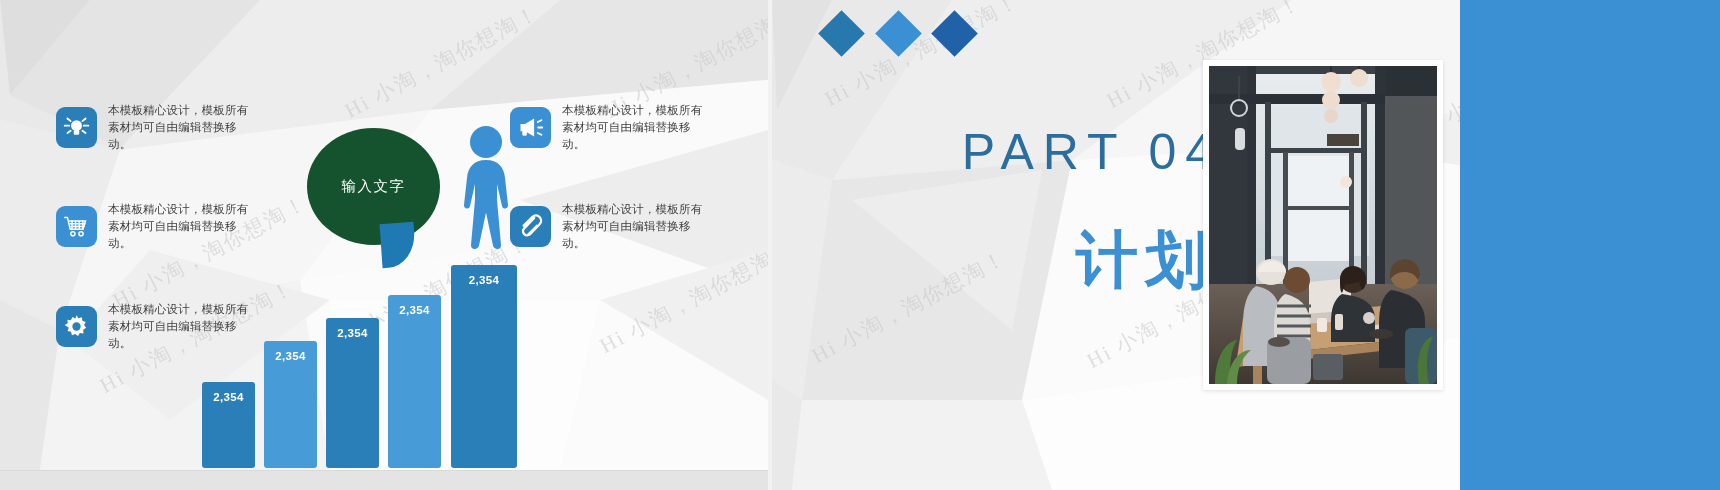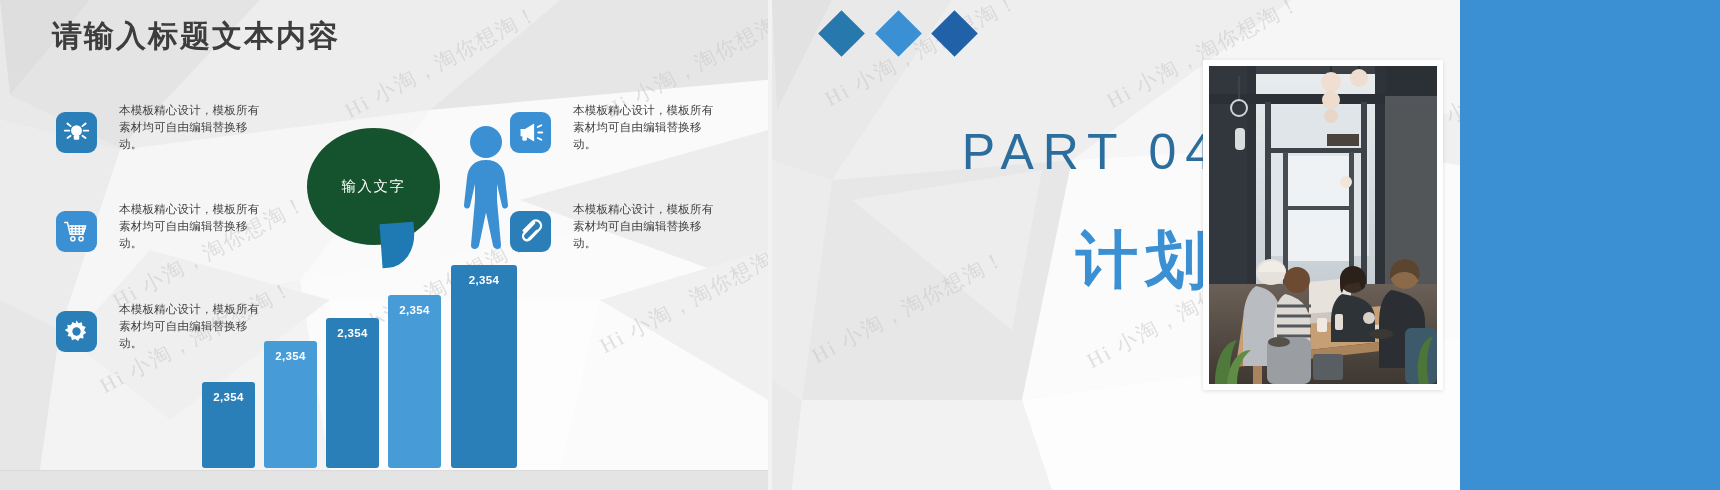--- a/index.html
+++ b/index.html
@@ -25,21 +25,21 @@
     font-family:"Liberation Serif","DejaVu Serif",serif;
   }
 
   
   .slide-title{
     position:absolute;left:52px;top:16px;
     font-size:30px;font-weight:700;color:#3d3d3d;letter-spacing:2px;
   }
 
   
-  .feat{position:absolute;display:flex;align-items:flex-end;gap:22px;}
+  .feat{position:absolute;display:flex;align-items:center;gap:11px;}
   .feat .ic{
     width:41px;height:41px;border-radius:9px;flex:none;
     display:flex;align-items:center;justify-content:center;
   }
   .feat .ic svg{display:block;}
   .feat .tx{
     font-size:11.5px;line-height:17px;color:#3f3f3f;width:146px;
     letter-spacing:.2px;
   }
 
@@ -114,21 +114,20 @@
       <polygon points="330,300 600,300 560,470 330,470" fill="#fdfdfd"></polygon>
     </svg>
 
     <div class="wm" style="left:108px;top:290px;">Hi 小淘，淘你想淘！</div>
     <div class="wm" style="left:95px;top:375px;">Hi 小淘，淘你想淘！</div>
     <div class="wm" style="left:340px;top:100px;">Hi 小淘，淘你想淘！</div>
     <div class="wm" style="left:330px;top:330px;">Hi 小淘，淘你想淘！</div>
     <div class="wm" style="left:600px;top:100px;">Hi 小淘，淘你想淘！</div>
     <div class="wm" style="left:595px;top:335px;">Hi 小淘，淘你想淘！</div>
 
-    <div class="slide-title">请输入标题文本内容</div>
 
     <div class="feat" style="left:56px;top:102px;">
       <div class="ic" style="background:#2b7fb8;">
         <svg width="29" height="29" viewBox="0 0 32 32" fill="none" stroke="#fff" stroke-width="2" stroke-linecap="round">
           <circle cx="16" cy="14" r="6" fill="#fff" stroke="none"></circle>
           <rect x="13" y="19" width="6" height="5" rx="1.2" fill="#fff" stroke="none"></rect>
           <line x1="3" y1="14" x2="8" y2="14"></line>
             <line x1="24" y1="14" x2="29" y2="14"></line>
           <line x1="6" y1="6" x2="9.5" y2="9"></line>
             <line x1="26" y1="6" x2="22.5" y2="9"></line>

